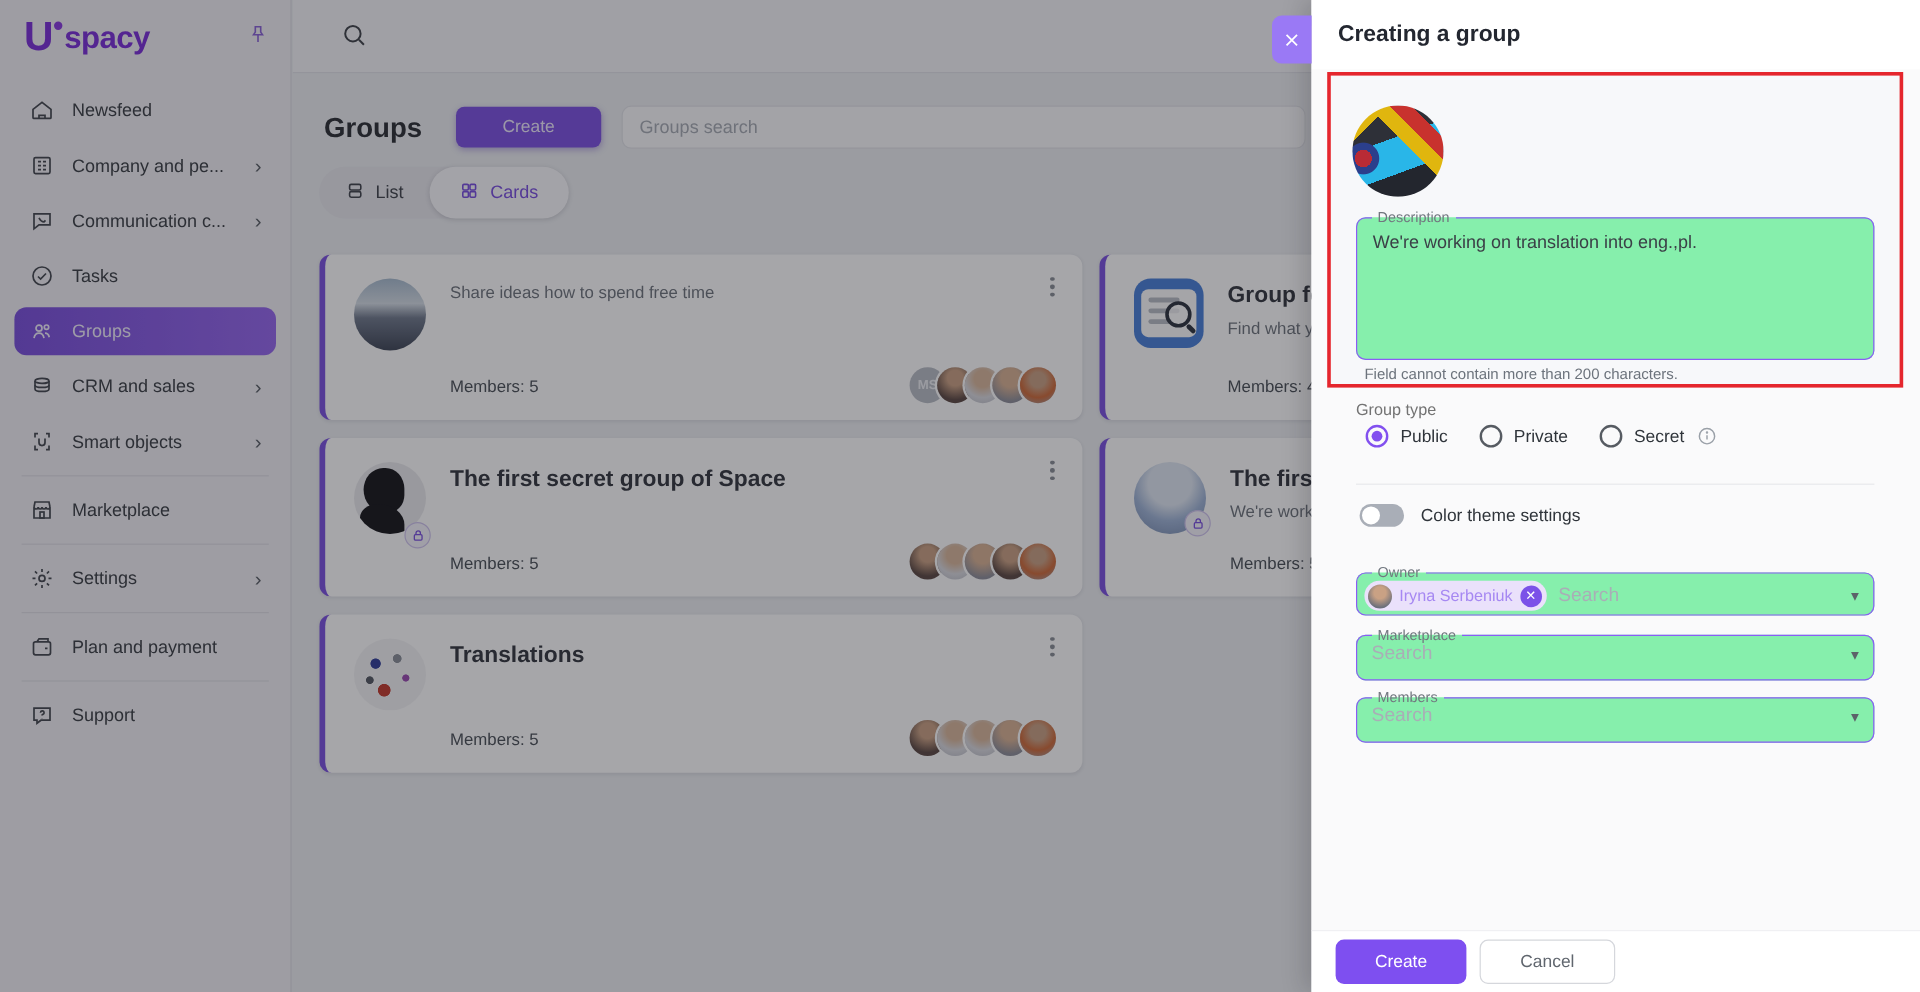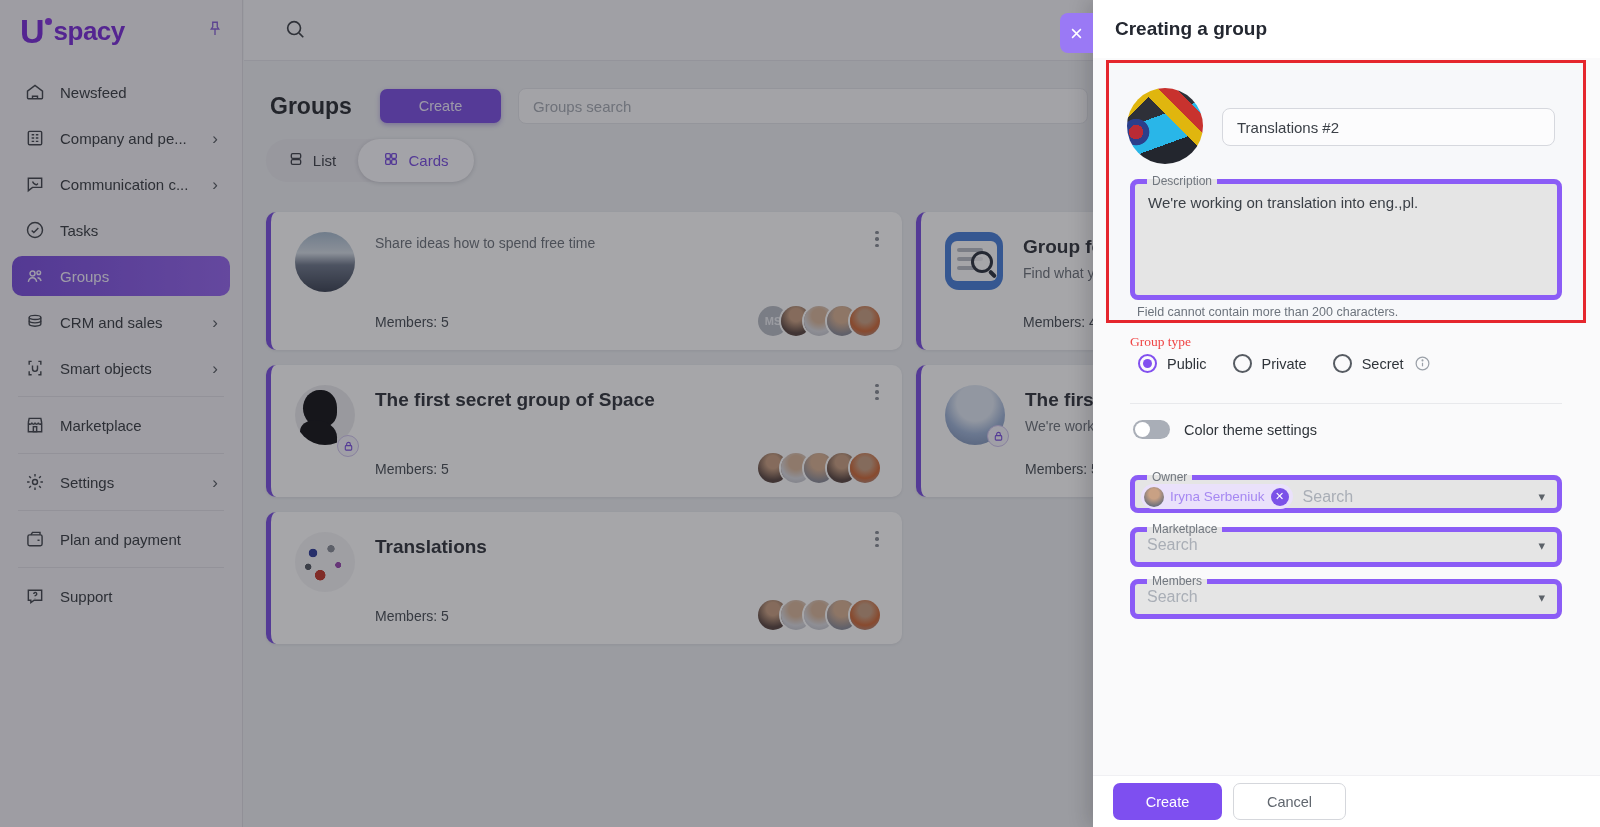--- a/index.html
+++ b/index.html
@@ -90,26 +90,26 @@
   .modal-title { font-size:19px; font-weight:700; color:#232730; }
   .modal-body { position:absolute; top:58px; bottom:52px; left:0; right:0; background:#fafafb; }
   .red-box { position:absolute; left:13px; top:2px; width:480px; height:263px; border:3px solid #e5262d; background:#f7f8fa; }
   .m-avatar { position:absolute; left:34px; top:30px; width:76px; height:76px; border-radius:50%; cursor:pointer;
     background:
       radial-gradient(circle at 12% 58%, #b92b35 0 9%, #2b3f8c 9% 16%, transparent 17%),
       linear-gradient(45deg, transparent 58%, #e0b60e 58% 70%, #c8322e 70% 82%, transparent 82%),
       linear-gradient(135deg, #c8322e 0 10%, #e0b60e 10% 20%, transparent 20%),
       linear-gradient(160deg, #2e3038 0 38%, #29b6e8 38% 68%, #23262e 68%); }
   .m-name { position:absolute; left:129px; top:50px; width:333px; height:38px; background:#fcfcfd; border:1px solid #d6d8de; border-radius:8px; padding:0 14px; font-size:15px; font-family:inherit; color:#3b4047; }
-  fieldset.fbox { position:absolute; border:5px solid #8b5cf6; border-radius:8px; background:#e5e5e5; }
+  fieldset.fbox { position:absolute; border:1px solid #8b5cf6; border-radius:8px; background:#86efac; }
   fieldset.fbox legend { font-size:12px; color:#71777f; padding:0 5px; margin-left:12px; }
   .f-desc { left:37px; top:116px; width:432px; height:126px; }
   .f-desc .dtext { padding:6px 13px; font-size:15px; color:#3b4047; }
   .helper { position:absolute; left:44px; top:247px; font-size:12.5px; color:#6c737c; }
-  .gt-label { position:absolute; left:37px; top:276px; font-size:13.5px; color:#ef4444;font-family:Liberation Serif, serif; }
+  .gt-label { position:absolute; left:37px; top:276px; font-size:13.5px; color:#737373; }
   .radios { position:absolute; left:45px; top:296px; display:flex; align-items:center; gap:26px; }
   .radio-opt { display:flex; align-items:center; gap:10px; cursor:pointer; font-size:14.5px; color:#2f343a; }
   .rdot { width:19px; height:19px; border-radius:50%; border:2px solid #565b62; position:relative; }
   .rdot.on { border-color:#8250ef; }
   .rdot.on::after { content:""; position:absolute; left:3px; top:3px; width:9px; height:9px; border-radius:50%; background:#8250ef; }
   .info-i { margin-left:-16px; color:#9aa0a8; cursor:pointer; display:flex; }
   .mdivider { position:absolute; left:37px; top:345px; width:432px; height:1px; background:#e8e9ec; }
   .theme-row { position:absolute; left:40px; top:362px; display:flex; align-items:center; gap:14px; }
   .toggle { width:37px; height:19px; border-radius:10px; background:#a9aeb7; position:relative; cursor:pointer; }
   .toggle .knob { position:absolute; left:2px; top:2px; width:15px; height:15px; border-radius:50%; background:#ffffff; }
@@ -425,21 +425,20 @@
     </button>
 
     <div class="modal-header">
       <span class="modal-title">Creating a group</span>
     </div>
 
     <div class="modal-body">
       <div class="red-box"></div>
 
       <div class="m-avatar"></div>
-      <input class="m-name" type="text" value="Translations #2" style="">
 
       <fieldset class="fbox f-desc">
         <legend>Description</legend>
         <div class="dtext">We're working on translation into eng.,pl.</div>
       </fieldset>
       <div class="helper">Field cannot contain more than 200 characters.</div>
 
       <div class="gt-label">Group type</div>
       <div class="radios">
         <label class="radio-opt">

